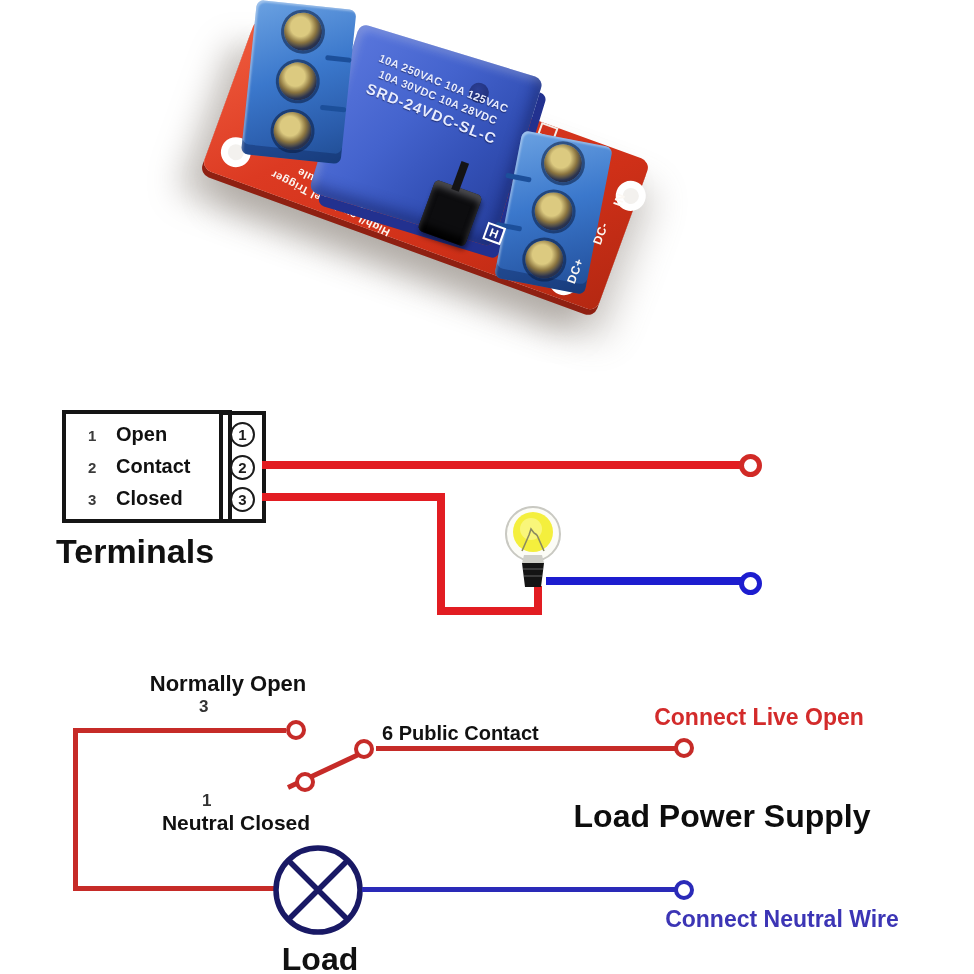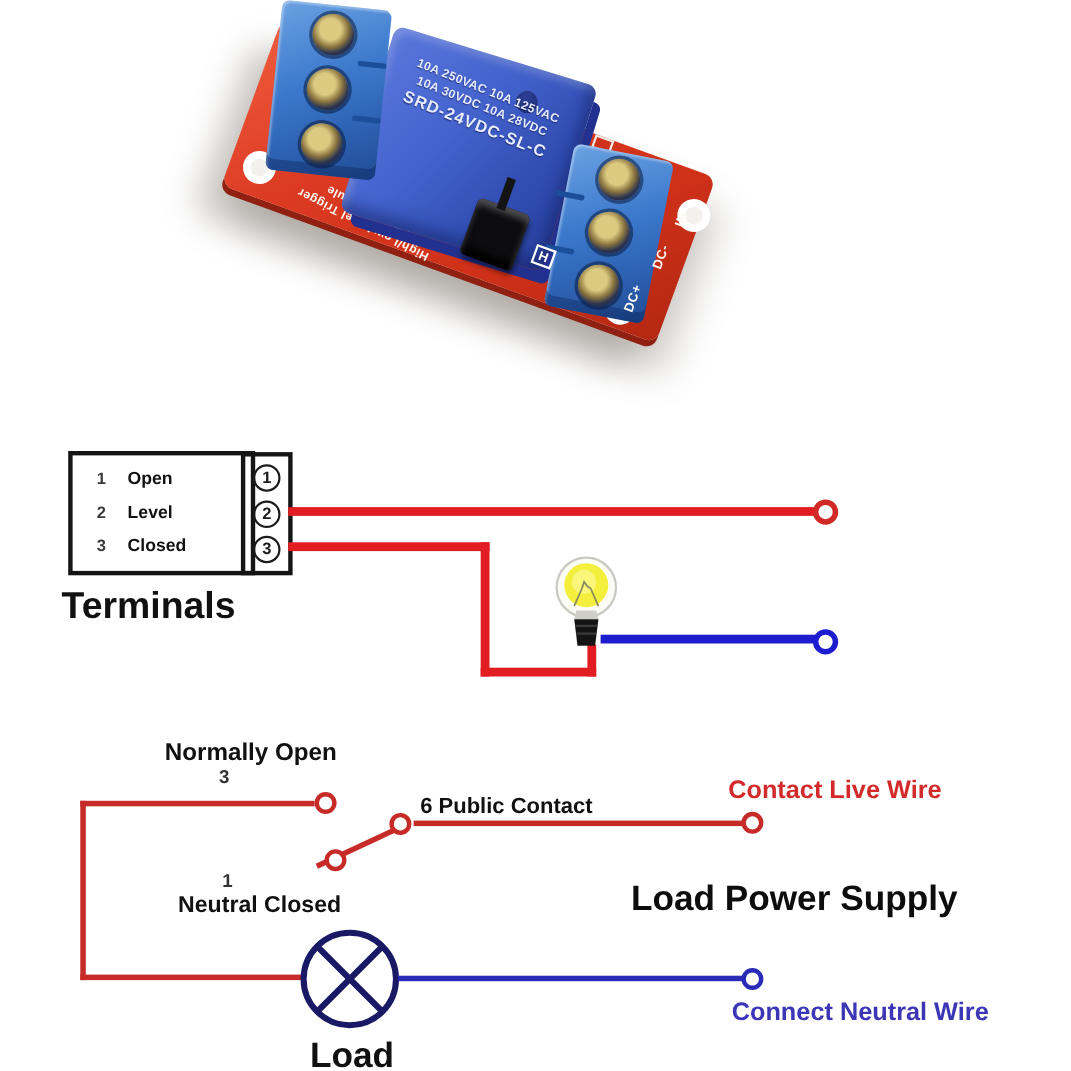--- a/index.html
+++ b/index.html
@@ -45,21 +45,21 @@
   .pinlabel{position:absolute;width:40px;height:13px;font-size:12px;font-weight:bold;color:#fdf9f4;
             text-align:center;transform:rotate(-90deg);letter-spacing:.5px;}
   #hlabel{position:absolute;left:288px;top:112px;color:#fff;font-size:12px;font-weight:bold;
           border:2px solid #fff;padding:0 3px;line-height:14px;}
 
   
   #legend-box{position:absolute;left:62px;top:410px;width:140px;height:105px;border:4px solid #151515;
               display:flex;flex-direction:column;justify-content:space-evenly;padding-left:22px;}
   .legend-row{display:flex;align-items:baseline;gap:16px;}
   .legend-num{font-size:15px;font-weight:bold;color:#3a3a3a;width:12px;}
-  .legend-label{font-size:16px;font-weight:bold;color:#111;}
+  .legend-label{font-size:20px;font-weight:bold;color:#111;}
   #strip-box{position:absolute;left:219px;top:411px;width:39px;height:104px;border:4px solid #151515;
              display:flex;flex-direction:column;justify-content:space-evenly;align-items:center;}
   .circ-num{width:25px;height:25px;border:2.5px solid #1b1b1b;border-radius:50%;box-sizing:border-box;
             font-size:15px;font-weight:bold;color:#1b1b1b;display:flex;align-items:center;justify-content:center;}
   .wireH{position:absolute;height:8px;}
   .wireV{position:absolute;width:8px;}
   .ringT{position:absolute;width:13px;height:13px;border-radius:50%;background:#fff;border:5px solid #d12a26;}
   
   .railH{position:absolute;height:5px;}
   .railV{position:absolute;width:5px;}
@@ -127,21 +127,21 @@
     <div id="hlabel">H</div>
   </div>
 
   <div id="legend-box">
     <div class="legend-row">
       <span class="legend-num">1</span>
       <span class="legend-label">Open</span>
     </div>
     <div class="legend-row">
       <span class="legend-num">2</span>
-      <span class="legend-label">Level</span>
+      <span class="legend-label">Contact</span>
     </div>
     <div class="legend-row">
       <span class="legend-num">3</span>
       <span class="legend-label">Closed</span>
     </div>
   </div>
 
   <div id="strip-box">
     <div class="circ-num">1</div>
     <div class="circ-num">2</div>
@@ -193,18 +193,18 @@
   <div class="railH" style="left:73px;top:886px;width:201px;background:#c62b28;"></div>
 
   <svg class="abs" style="left:271px;top:843px;" width="94" height="94" viewBox="0 0 94 94">
     <circle cx="47" cy="47" r="42" fill="none" stroke="#191965" stroke-width="5.5"></circle>
     <path d="M17 17 L77 77 M77 17 L17 77" stroke="#191965" stroke-width="5.5"></path>
   </svg>
 
   <div class="railH" style="left:362px;top:887px;width:315px;background:#2a2ab8;"></div>
   <div class="ringS" style="left:674px;top:880px;border-color:#2a2ab8;"></div>
 
-  <div class="abs txt ctr" style="left:759px;top:704px;font-size:23px;color:#d32b2b;">Contact Live Wire</div>
+  <div class="abs txt ctr" style="left:759px;top:704px;font-size:23px;color:#d32b2b;">Connect Live Open</div>
   <div class="abs txt ctr" style="left:782px;top:906px;font-size:23px;color:#3c35b5;">Connect Neutral Wire</div>
   <div class="abs txt ctr" style="left:722px;top:798px;font-size:32px;color:#0d0d0d;">Load Power Supply</div>
   <div class="abs txt ctr" style="left:320px;top:941px;font-size:32px;">Load</div>
 
 </div>
 
 </body></html>

